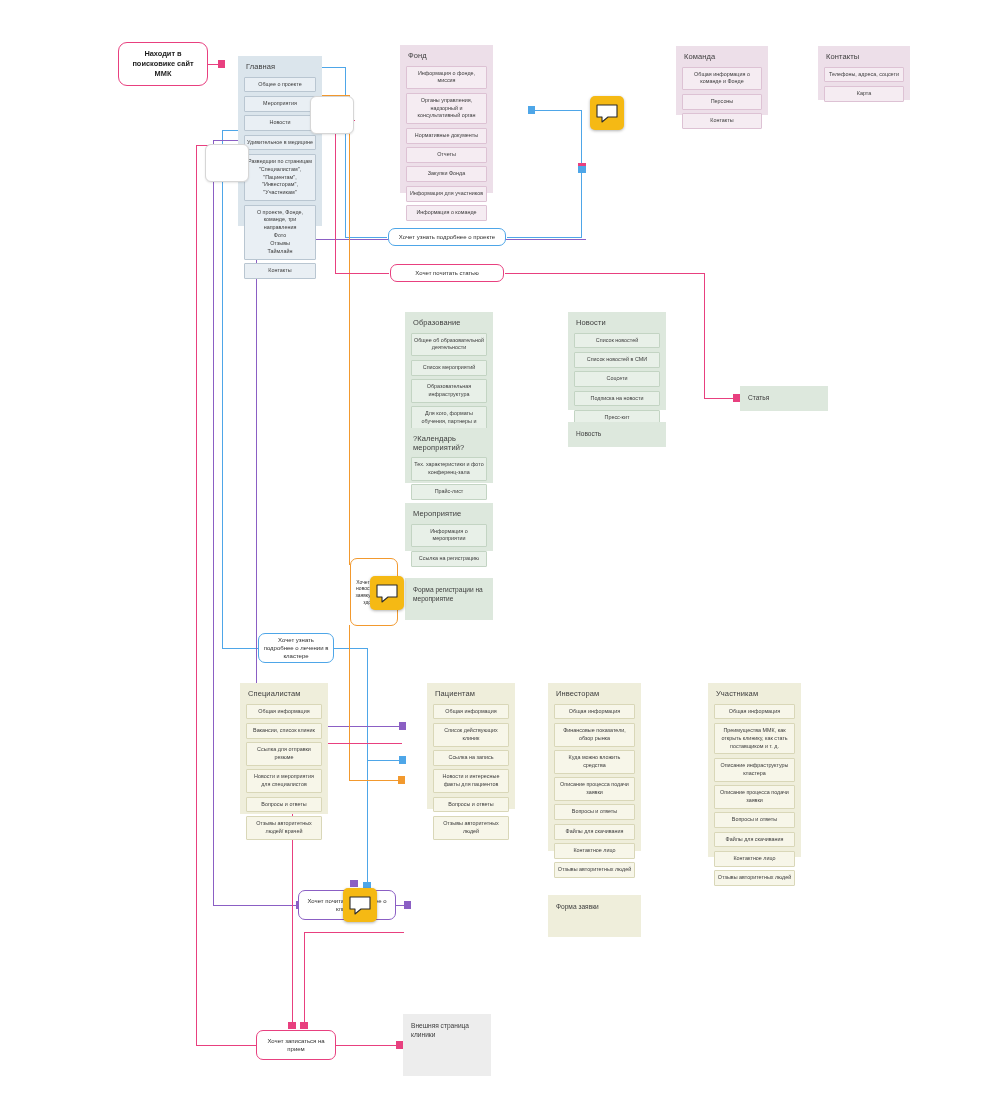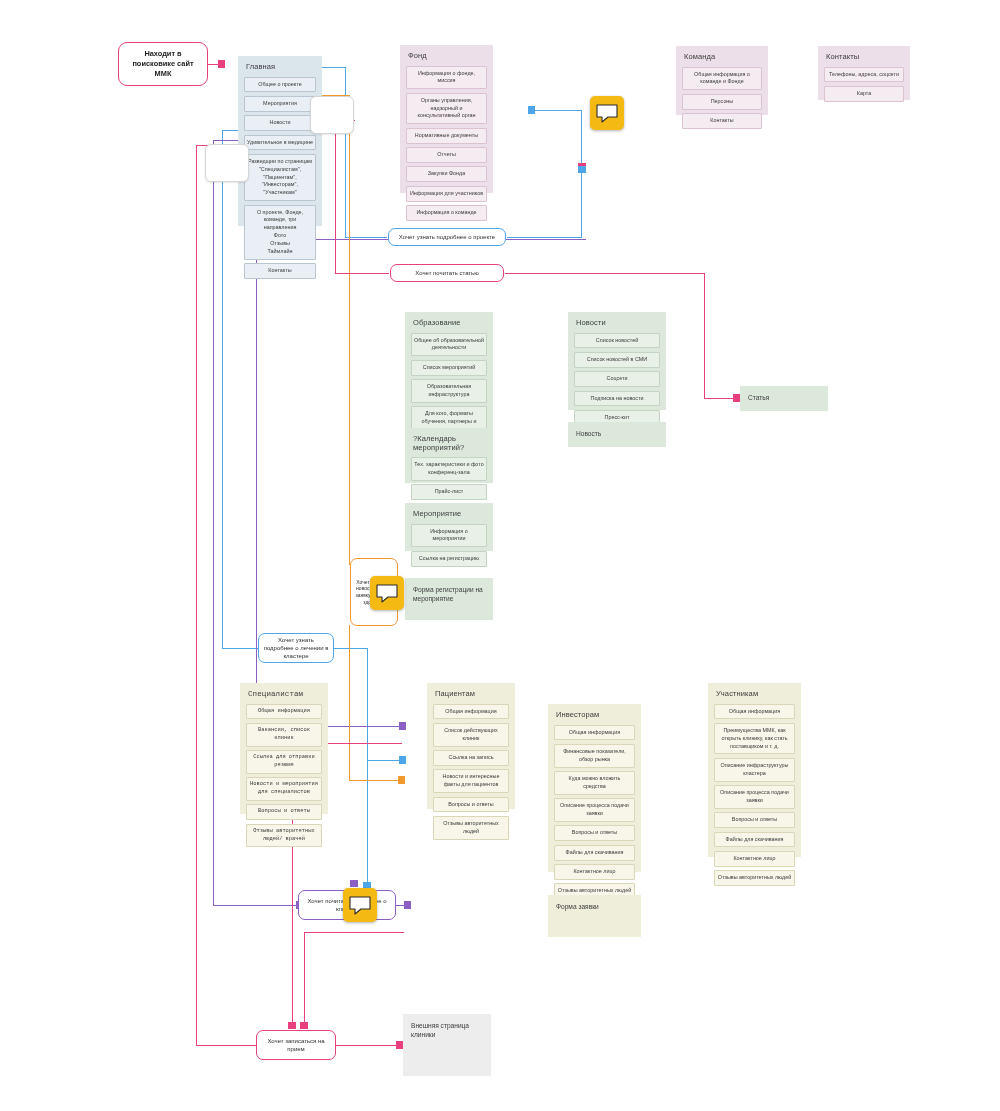--- a/index.html
+++ b/index.html
@@ -257,41 +257,41 @@
 
   <div class="group g-green plain-label" style="left:568px;top:422px;width:98px;height:25px;">
     <span>Новость</span>
   </div>
 
 
   <div class="group g-green plain-label" style="left:740px;top:386px;width:88px;height:25px;">
     <span>Статья</span>
   </div>
 
-  <div class="group g-yellow" style="left:240px;top:683px;width:88px;height:131px;font-family:Liberation Mono, monospace;">
+  <div class="group g-yellow" style="left:240px;top:683px;width:88px;height:131px;">
     <div class="group-title">Специалистам</div>
     <div class="node">Общая информация</div>
     <div class="node">Вакансии, список клиник</div>
     <div class="node">Ссылка для отправки резюме</div>
     <div class="node">Новости и мероприятия для специалистов</div>
     <div class="node">Вопросы и ответы</div>
     <div class="node">Отзывы авторитетных людей/ врачей</div>
   </div>
 
   <div class="group g-yellow" style="left:403px;top:683px;width:88px;height:126px;margin-left:24px;">
     <div class="group-title">Пациентам</div>
     <div class="node">Общая информация</div>
     <div class="node">Список действующих клиник</div>
     <div class="node">Ссылка на запись</div>
     <div class="node">Новости и интересные факты для пациентов</div>
     <div class="node">Вопросы и ответы</div>
     <div class="node">Отзывы авторитетных людей</div>
   </div>
 
-  <div class="group g-yellow" style="left:548px;top:683px;width:93px;height:168px;margin-top:21px;">
+  <div class="group g-yellow" style="left:548px;top:683px;width:93px;height:168px;">
     <div class="group-title">Инвесторам</div>
     <div class="node">Общая информация</div>
     <div class="node">Финансовые показатели, обзор рынка</div>
     <div class="node">Куда можно вложить средства</div>
     <div class="node">Описание процесса подачи заявки</div>
     <div class="node">Вопросы и ответы</div>
     <div class="node">Файлы для скачивания</div>
     <div class="node">Контактное лицо</div>
     <div class="node">Отзывы авторитетных людей</div>
   </div>

